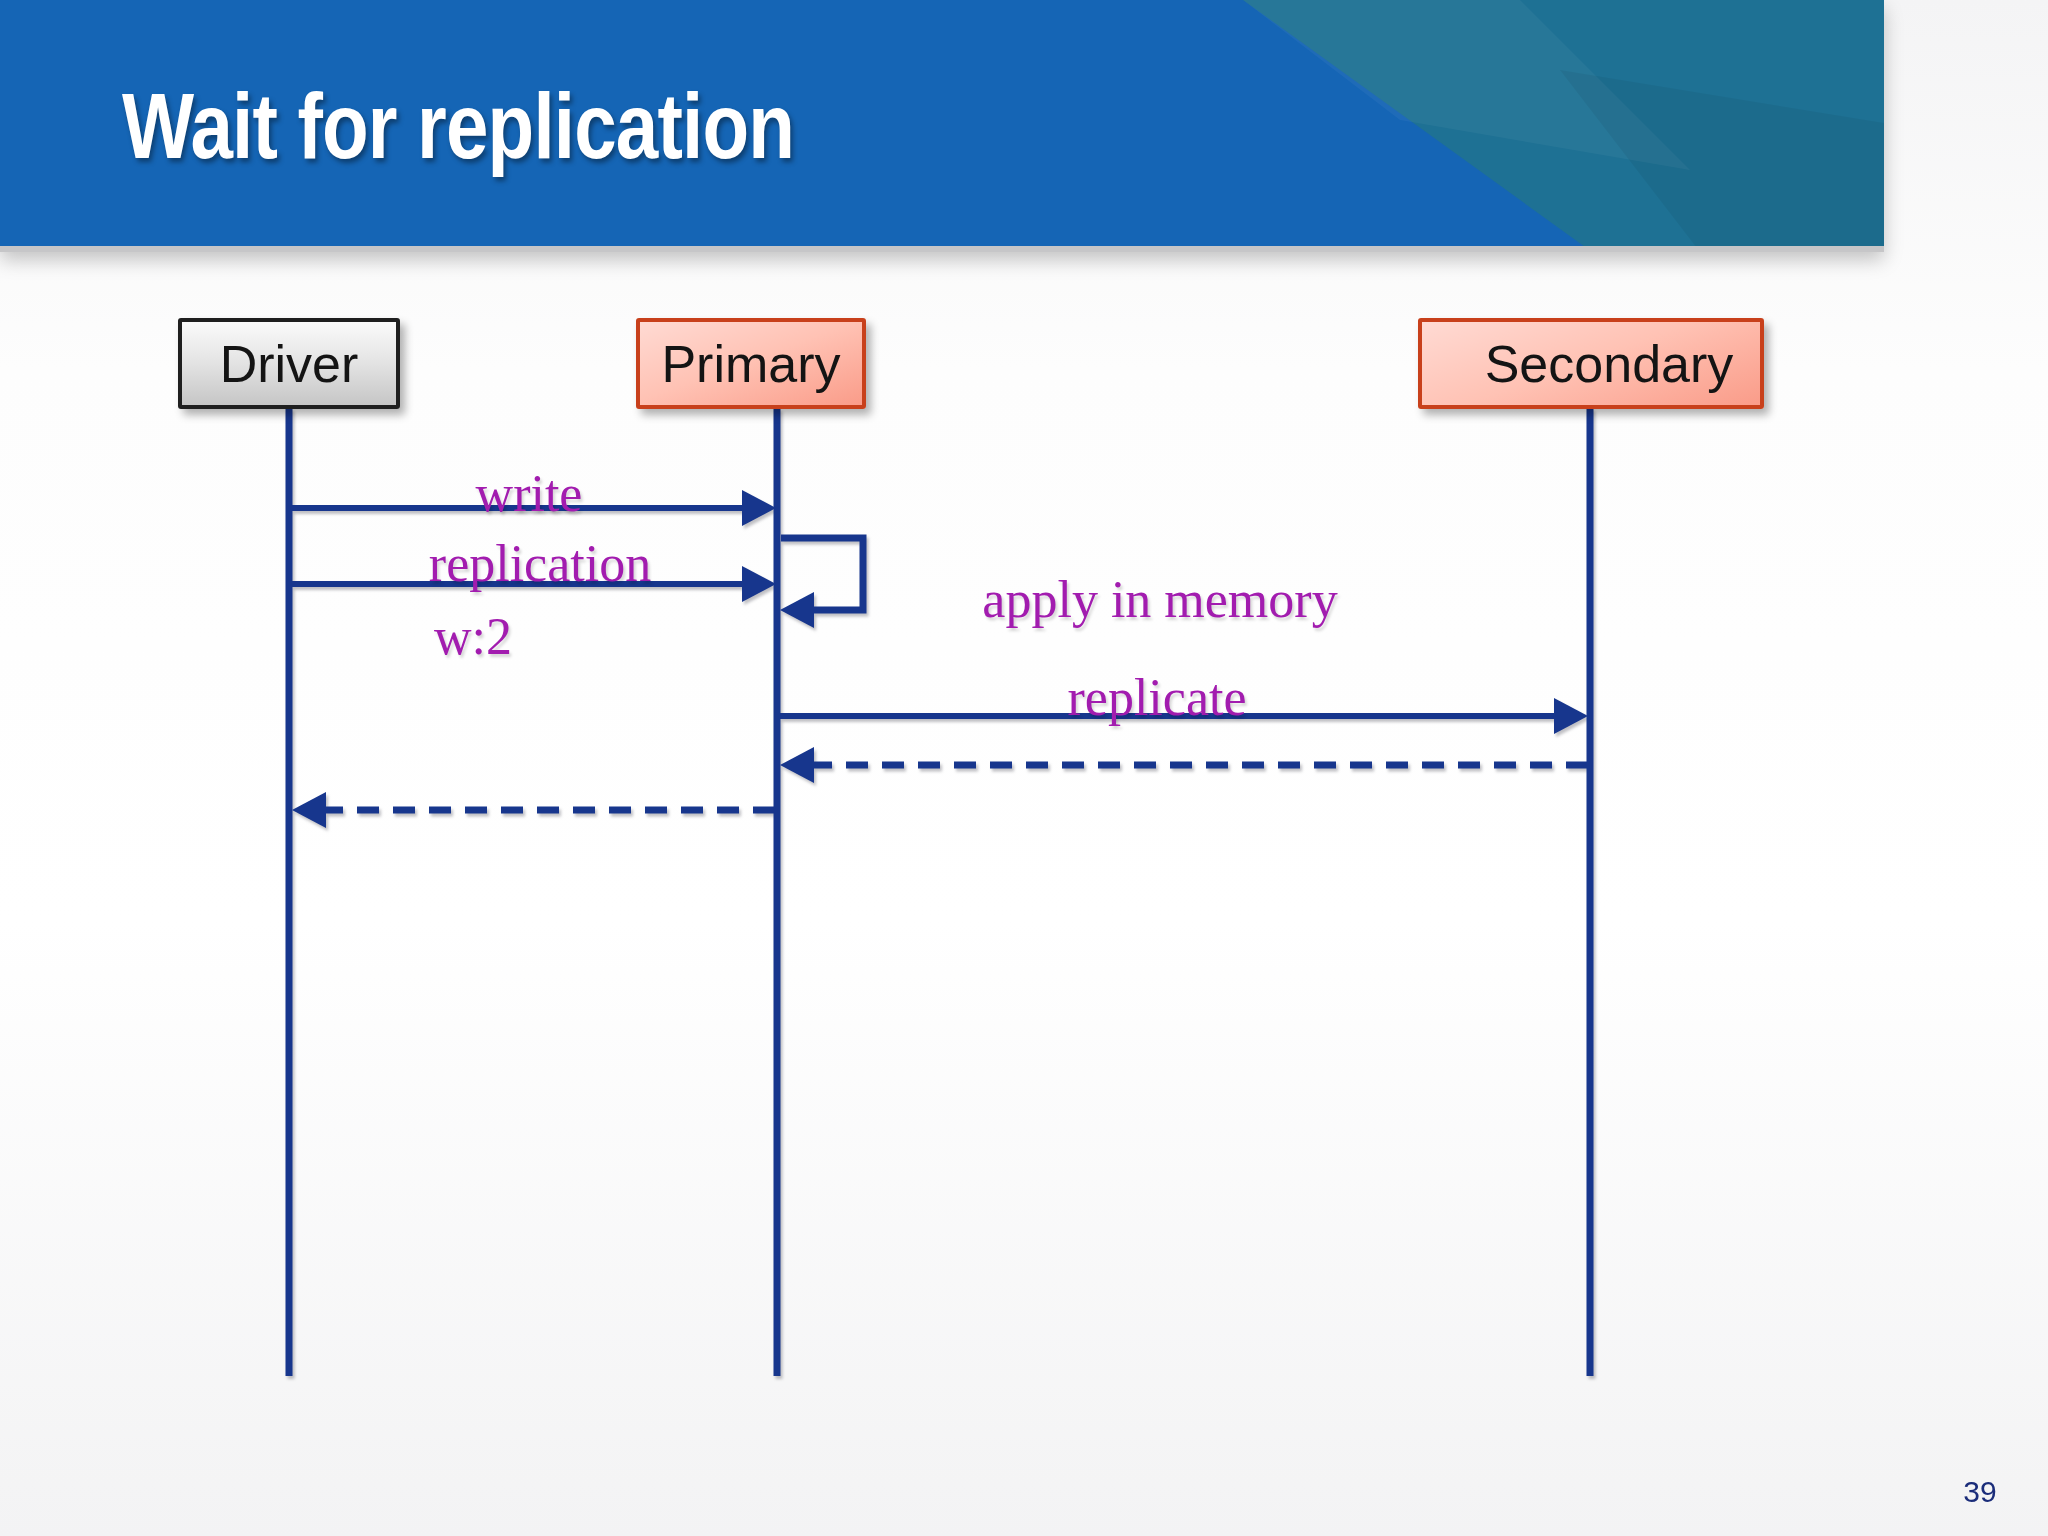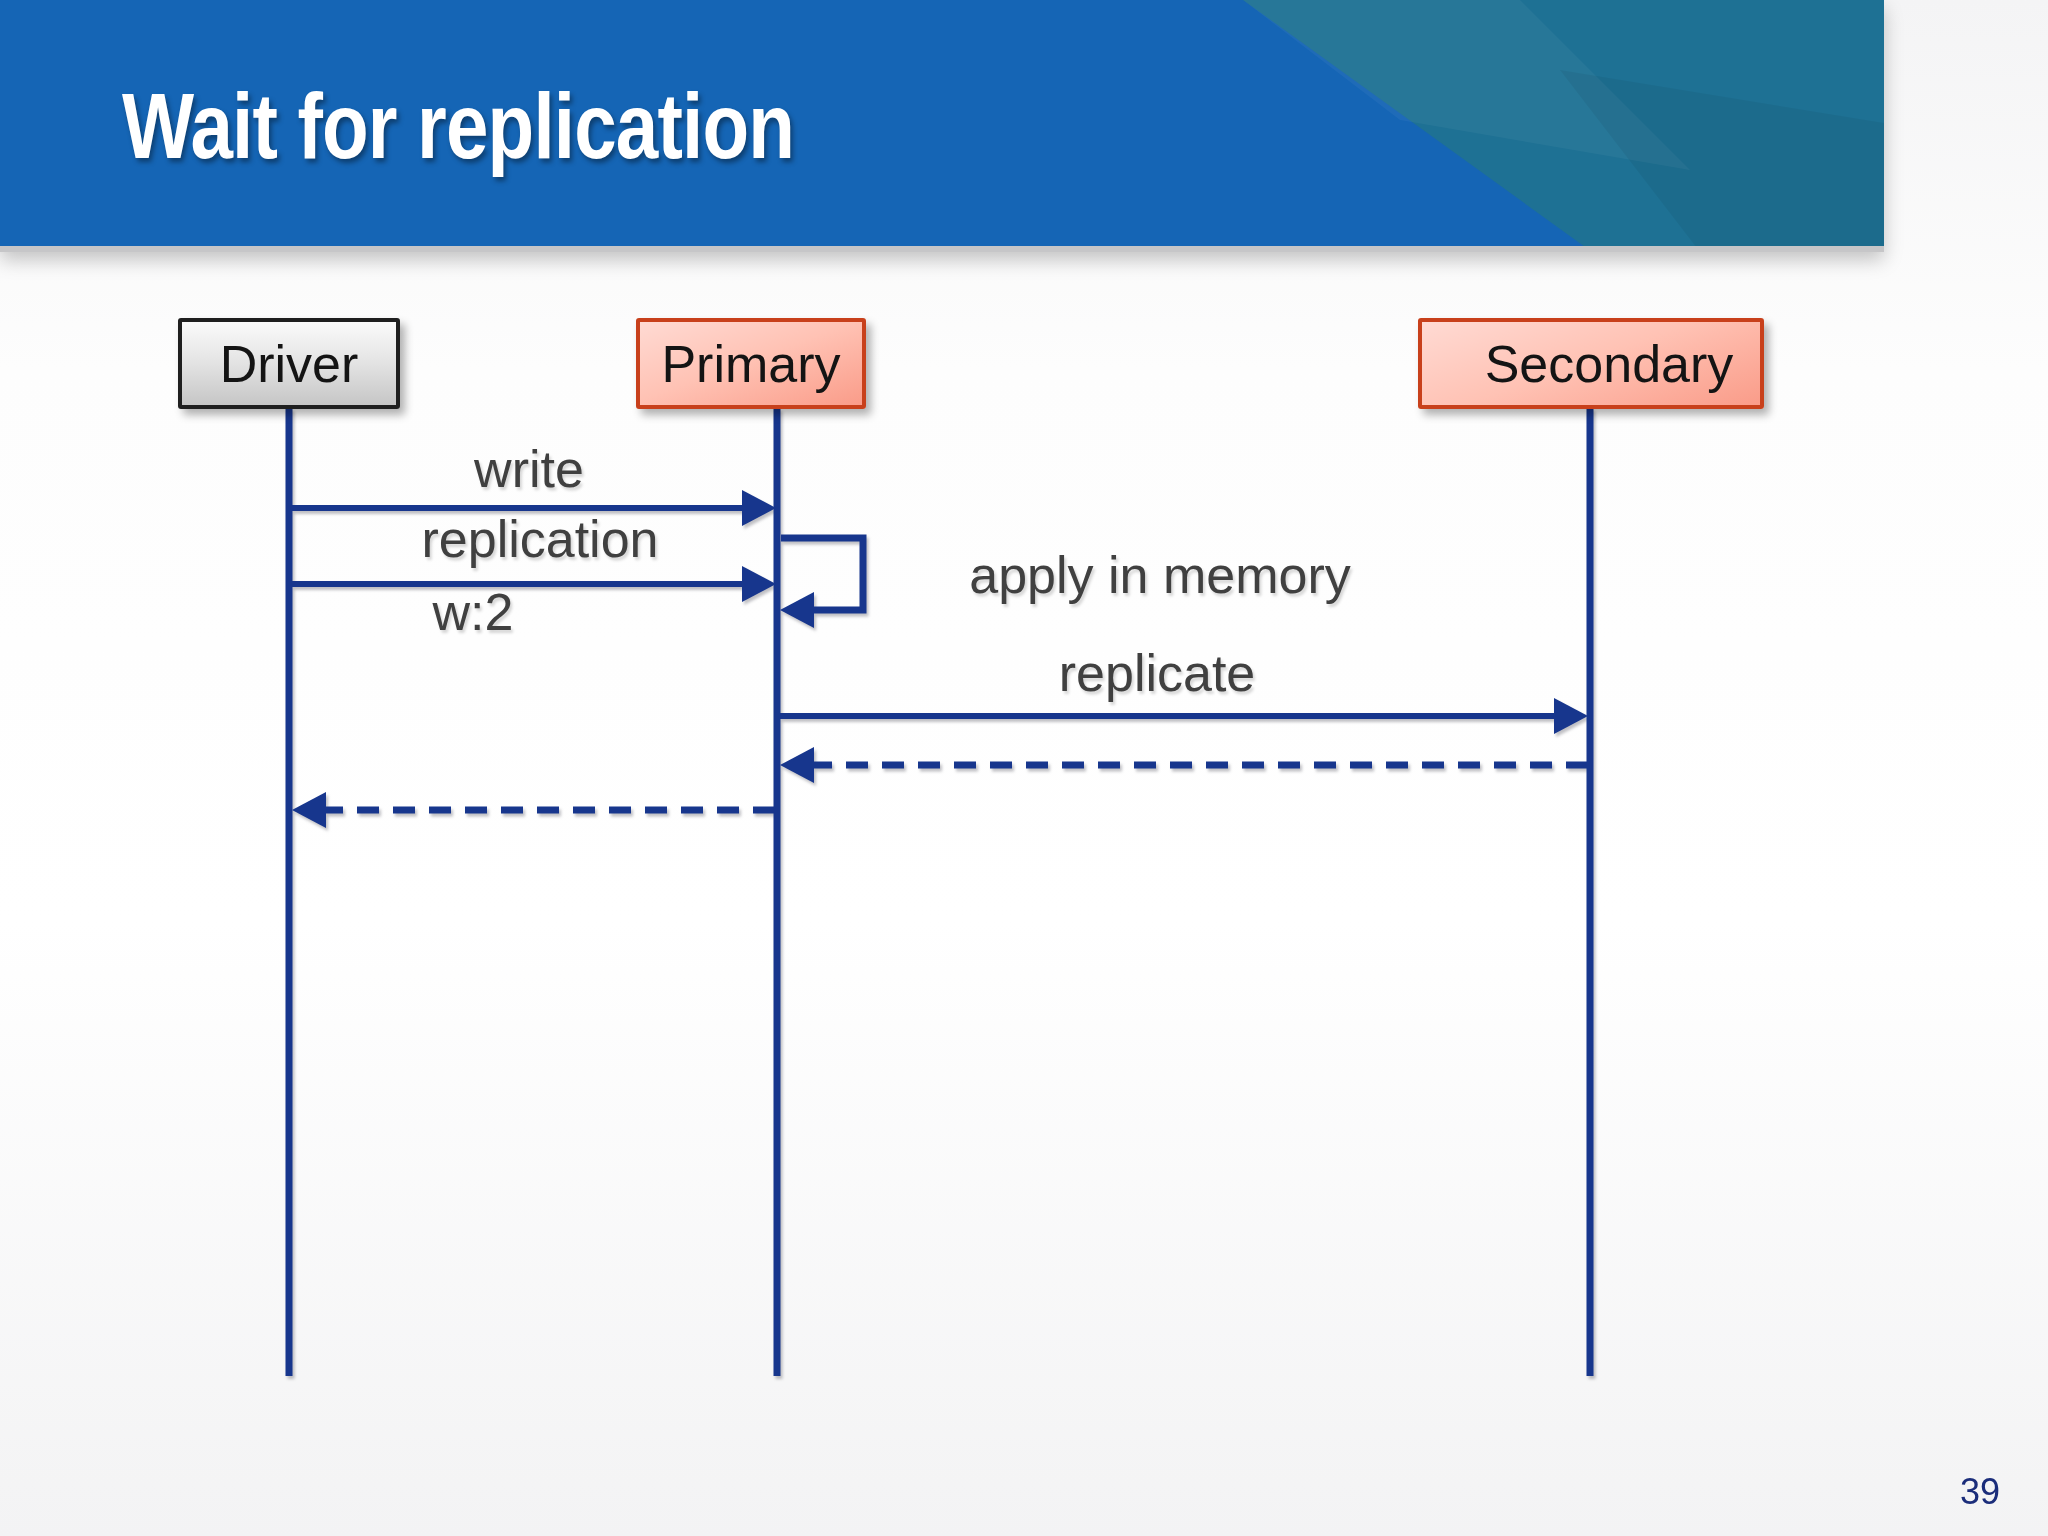--- a/index.html
+++ b/index.html
@@ -59,33 +59,34 @@
   }
   .actor-replica{
     background:linear-gradient(160deg,var(--replica-box-fill-top,#ffdad3) 0%,#ffc2b4 48%,var(--replica-box-fill-bottom,#fa9c89) 100%);
     border:4px solid var(--replica-box-border,#c8401b);
   }
   .actor-primary{left:636px;width:230px;}
   .actor-secondary{left:1418px;width:346px;padding-left:36px;}
 
   .msg-label{
     position:absolute;transform:translate(-50%,-50%);
-    font-family:Liberation Sans, sans-serif;
-    font-size:52px;color:#404040;white-space:nowrap;line-height:1.1;
+    font-family:Liberation Serif, serif;
+    font-size:52px;color:#a21caf;white-space:nowrap;line-height:1.1;
     text-shadow:2px 3px 3px rgba(0,0,0,0.16);
+    margin-top:24px;
   }
   .lbl-write{left:529px;top:470px;}
   .lbl-gle{left:540px;top:540px;}
   .lbl-w2{left:473px;top:613px;}
   .lbl-apply{left:1160px;top:576px;}
   .lbl-replicate{left:1157px;top:674px;}
 
   .page-number{
     position:absolute;left:1980px;top:1492px;transform:translate(-50%,-50%);
-    font-size:36px;color:var(--page-number-color,#1b2d7a);
+    font-size:30px;color:var(--page-number-color,#1b2d7a);
   }
 </style>
 </head>
 <body>
 
 <div class="slide">
 
   <div class="header">
     <svg class="header-accent" width="2048" height="252" viewBox="0 0 2048 252" aria-hidden="true">
       <polygon points="1243,0 2048,0 2048,252 1592,252" fill="#1e7194"></polygon>

